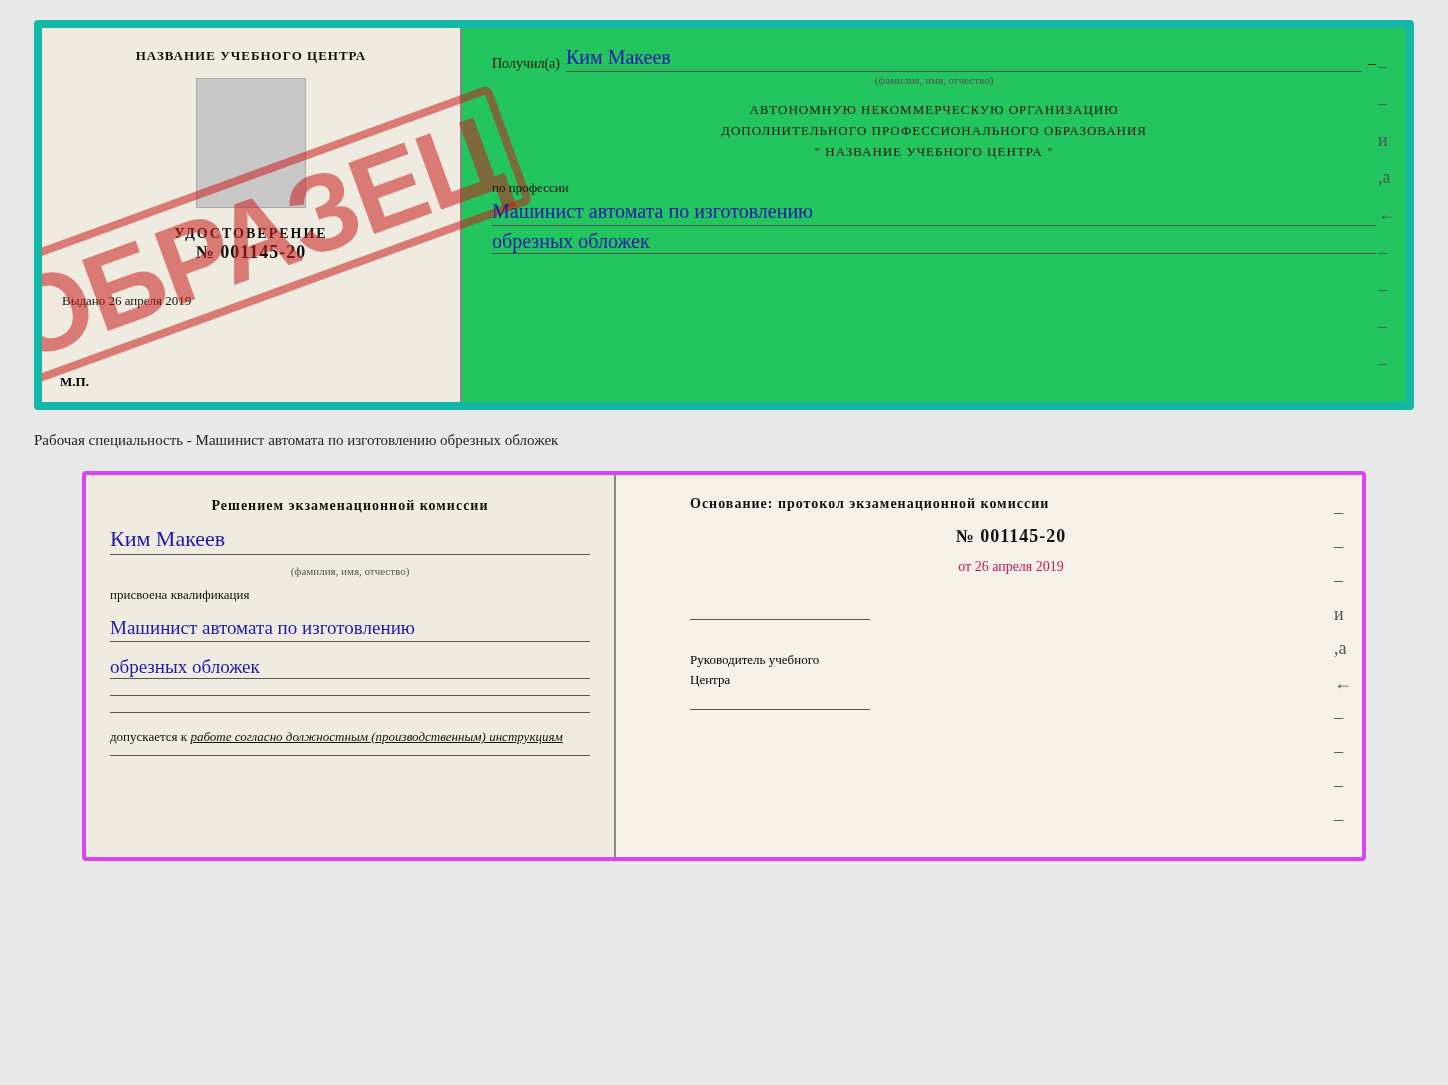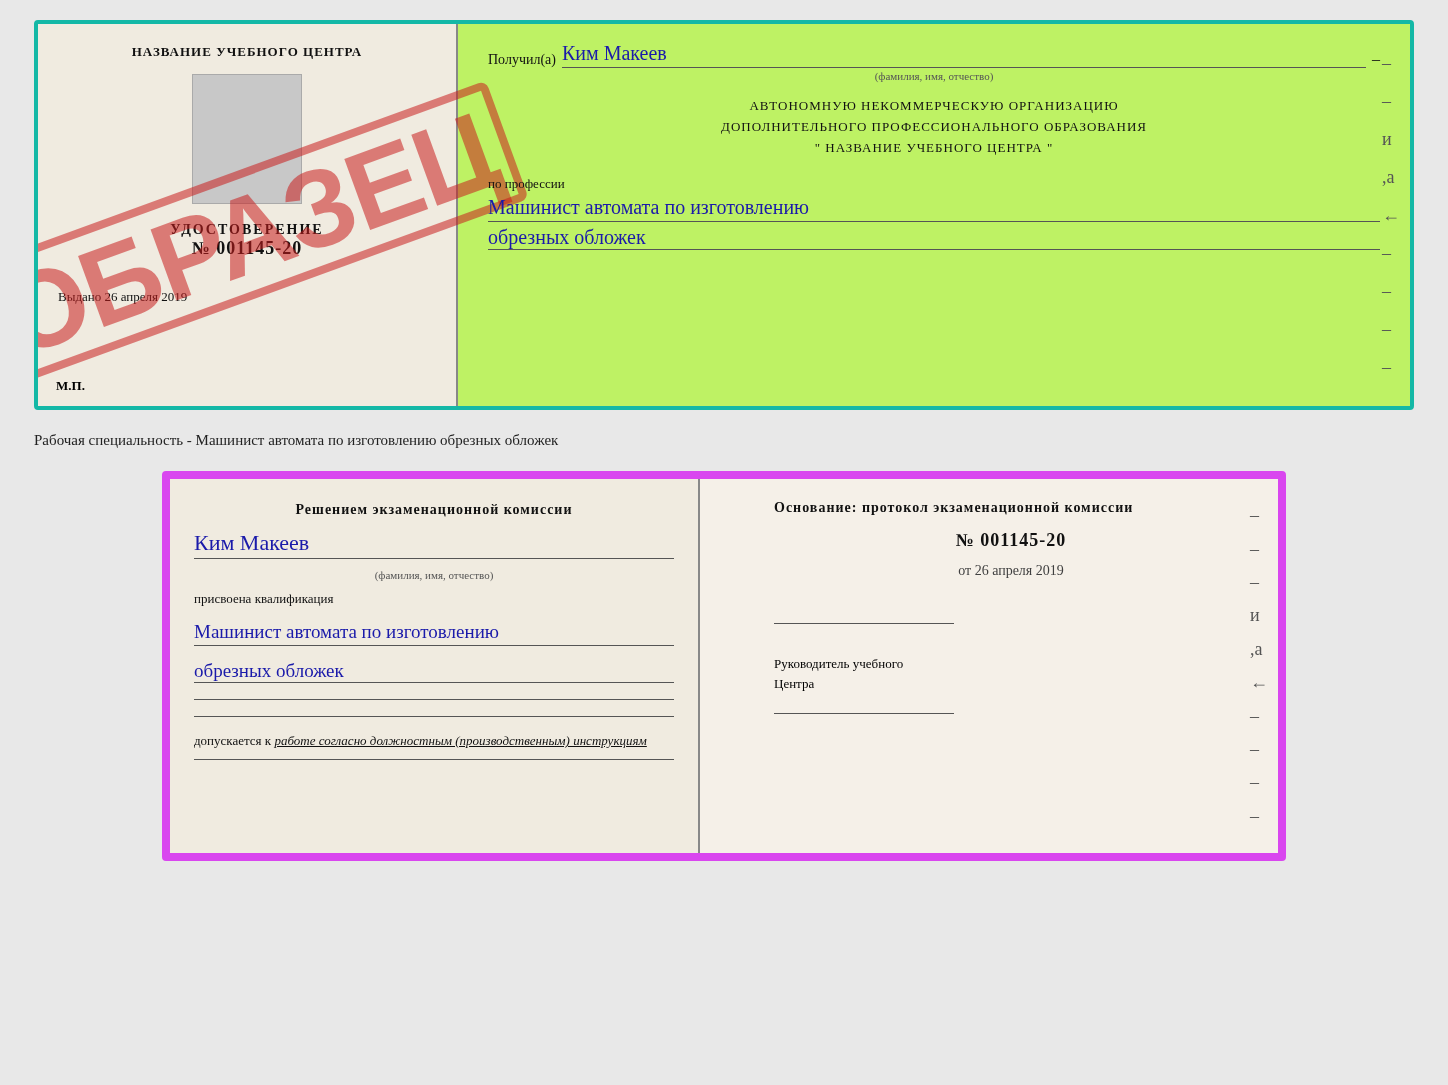--- a/index.html
+++ b/index.html
@@ -12,22 +12,22 @@
       flex-direction: column;
       align-items: center;
       padding: 20px;
       gap: 18px;
     }
 
     
     .document-top {
       display: flex;
       width: 1380px;
-      background: #bef264;
-      border: 4px solid #14b8a6;
+      background: #22c55e;
+      border: 8px solid #14b8a6;
       border-radius: 4px;
       min-height: 390px;
       position: relative;
       overflow: hidden;
     }
 
     
     .left-panel {
       width: 420px;
       border-right: 2px solid #888;
@@ -225,23 +225,23 @@
     .middle-text {
       width: 1380px;
       font-size: 15px;
       color: #222;
       padding: 4px 0;
     }
 
     
     .document-bottom {
       display: flex;
-      width: 1124px;
+      width: 1284px;
       background: #f5f0e8;
-      border: 8px solid #d946ef;
+      border: 4px solid #d946ef;
       border-radius: 4px;
       min-height: 390px;
       position: relative;
       overflow: hidden;
     }
 
     .bottom-left {
       width: 530px;
       border-right: 2px solid #888;
       padding: 20px 24px 14px 24px;
@@ -345,21 +345,21 @@
     .protocol-num {
       font-size: 18px;
       font-weight: bold;
       color: #111;
       letter-spacing: 1px;
       text-align: center;
     }
 
     .ot-date {
       font-size: 14px;
-      color: #404040;
+      color: #be185d;
       text-align: center;
     }
 
     .predsedatel-block {
       margin-top: 12px;
     }
 
     .predsedatel-label {
       font-size: 13px;
       color: #111;

